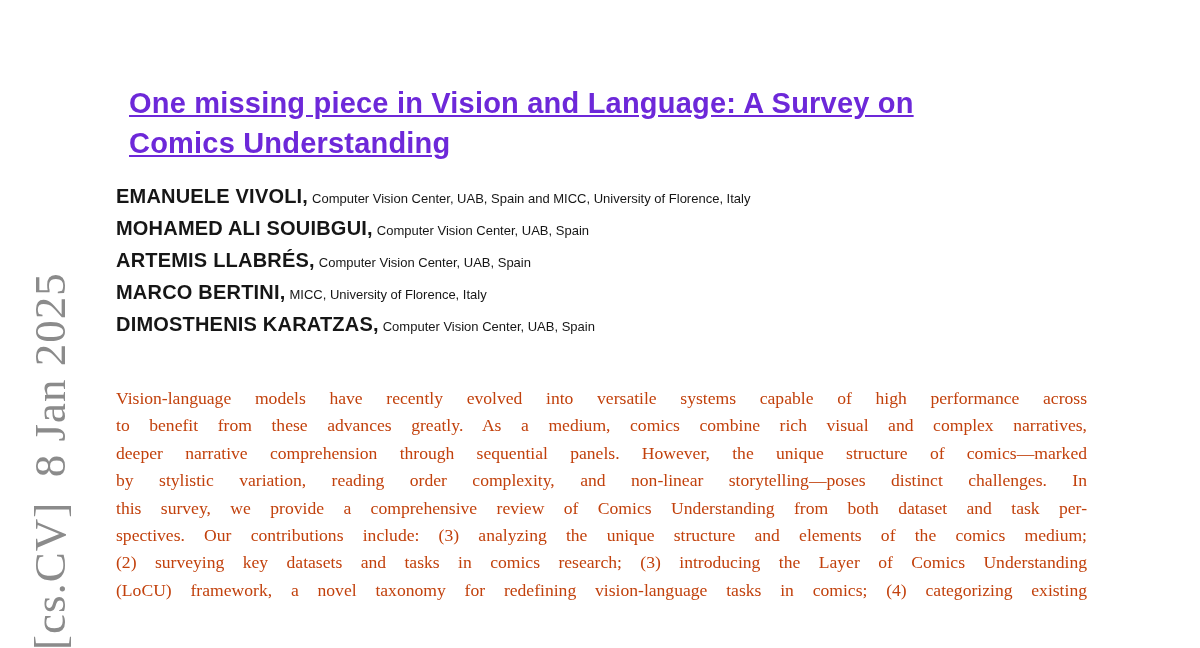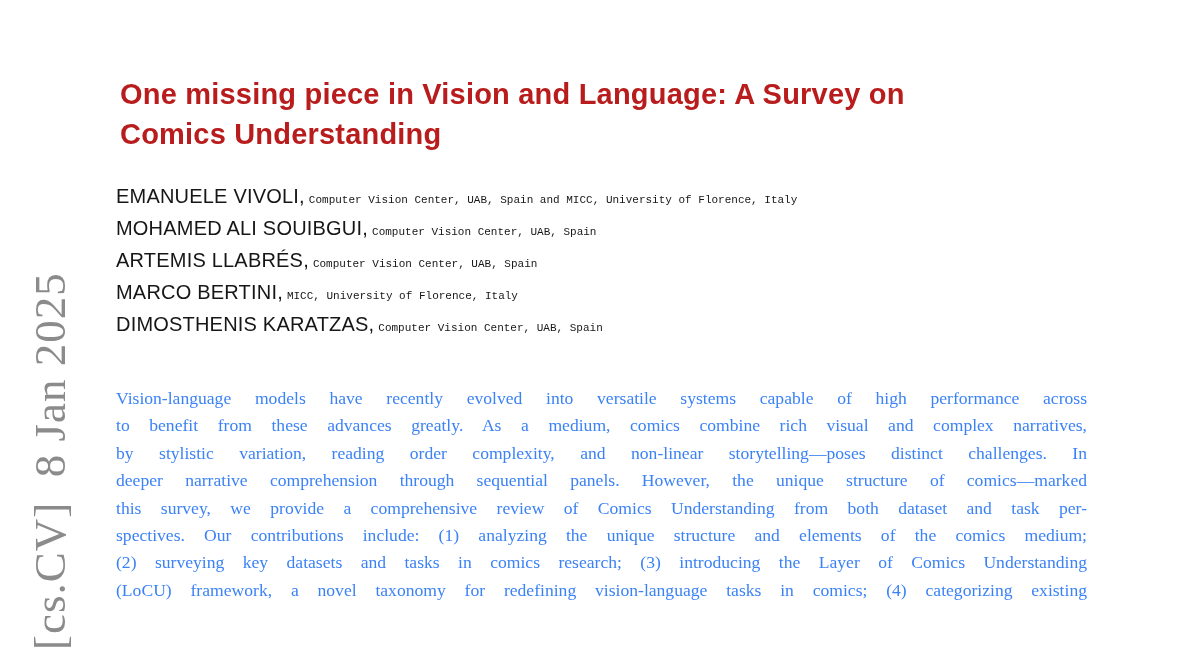--- a/index.html
+++ b/index.html
@@ -36,64 +36,65 @@
     left: 116px;
     top: 0;
     width: 971px;
   }
 
   .paper-title {
     position: absolute;
     top: 70px;
     left: 0;
     width: 971px;
-    margin: 4px;
+    margin: 13px;
     font-family: "Liberation Sans", sans-serif;
     font-weight: 700;
     font-size: 29px;
     line-height: 40px;
-    color: #b91c1c;
+    color: #6d28d9;
     letter-spacing: 0.2px;
+    text-decoration: underline;
   }
 
   .authors {
     position: absolute;
     top: 180px;
     left: 0;
     width: 971px;
   }
   .author-line {
     height: 32px;
     line-height: 32px;
     white-space: nowrap;
   }
   .author-name {
     font-family: "Liberation Sans", sans-serif;
     font-size: 20px;
-    font-weight: 400;
+    font-weight: 700;
     color: #161616;
     letter-spacing: 0.2px;
   }
   .author-affiliation {
-    font-family: Liberation Mono, monospace;
-    font-size: 11px;
+    font-family: Liberation Sans, sans-serif;
+    font-size: 13px;
     color: #161616;
   }
 
   .abstract {
     position: absolute;
     top: 385px;
     left: 0;
     width: 971px;
   }
   .abstract-line {
     font-family: "Liberation Serif", serif;
     font-size: 17.6px;
     line-height: 27.4px;
-    color: #3b82f6;
+    color: #c2410c;
     text-align: justify;
     text-align-last: justify;
     white-space: normal;
   }
 </style>
 </head>
 <body>
 
 <div class="arxiv-watermark">[cs.CV]  8 Jan 2025</div>
 
@@ -120,21 +121,21 @@
     </div>
     <div class="author-line">
       <span class="author-name">DIMOSTHENIS KARATZAS,</span>
       <span class="author-affiliation">Computer Vision Center, UAB, Spain</span>
     </div>
   </div>
 
   <div class="abstract">
     <div class="abstract-line">Vision-language models have recently evolved into versatile systems capable of high performance across</div>
     <div class="abstract-line">to benefit from these advances greatly. As a medium, comics combine rich visual and complex narratives,</div>
+    <div class="abstract-line">deeper narrative comprehension through sequential panels. However, the unique structure of comics—marked</div>
     <div class="abstract-line">by stylistic variation, reading order complexity, and non-linear storytelling—poses distinct challenges. In</div>
-    <div class="abstract-line">deeper narrative comprehension through sequential panels. However, the unique structure of comics—marked</div>
     <div class="abstract-line">this survey, we provide a comprehensive review of Comics Understanding from both dataset and task per-</div>
-    <div class="abstract-line">spectives. Our contributions include: (1) analyzing the unique structure and elements of the comics medium;</div>
+    <div class="abstract-line">spectives. Our contributions include: (3) analyzing the unique structure and elements of the comics medium;</div>
     <div class="abstract-line">(2) surveying key datasets and tasks in comics research; (3) introducing the Layer of Comics Understanding</div>
     <div class="abstract-line">(LoCU) framework, a novel taxonomy for redefining vision-language tasks in comics; (4) categorizing existing</div>
   </div>
 
 </div>
 
 </body></html>

